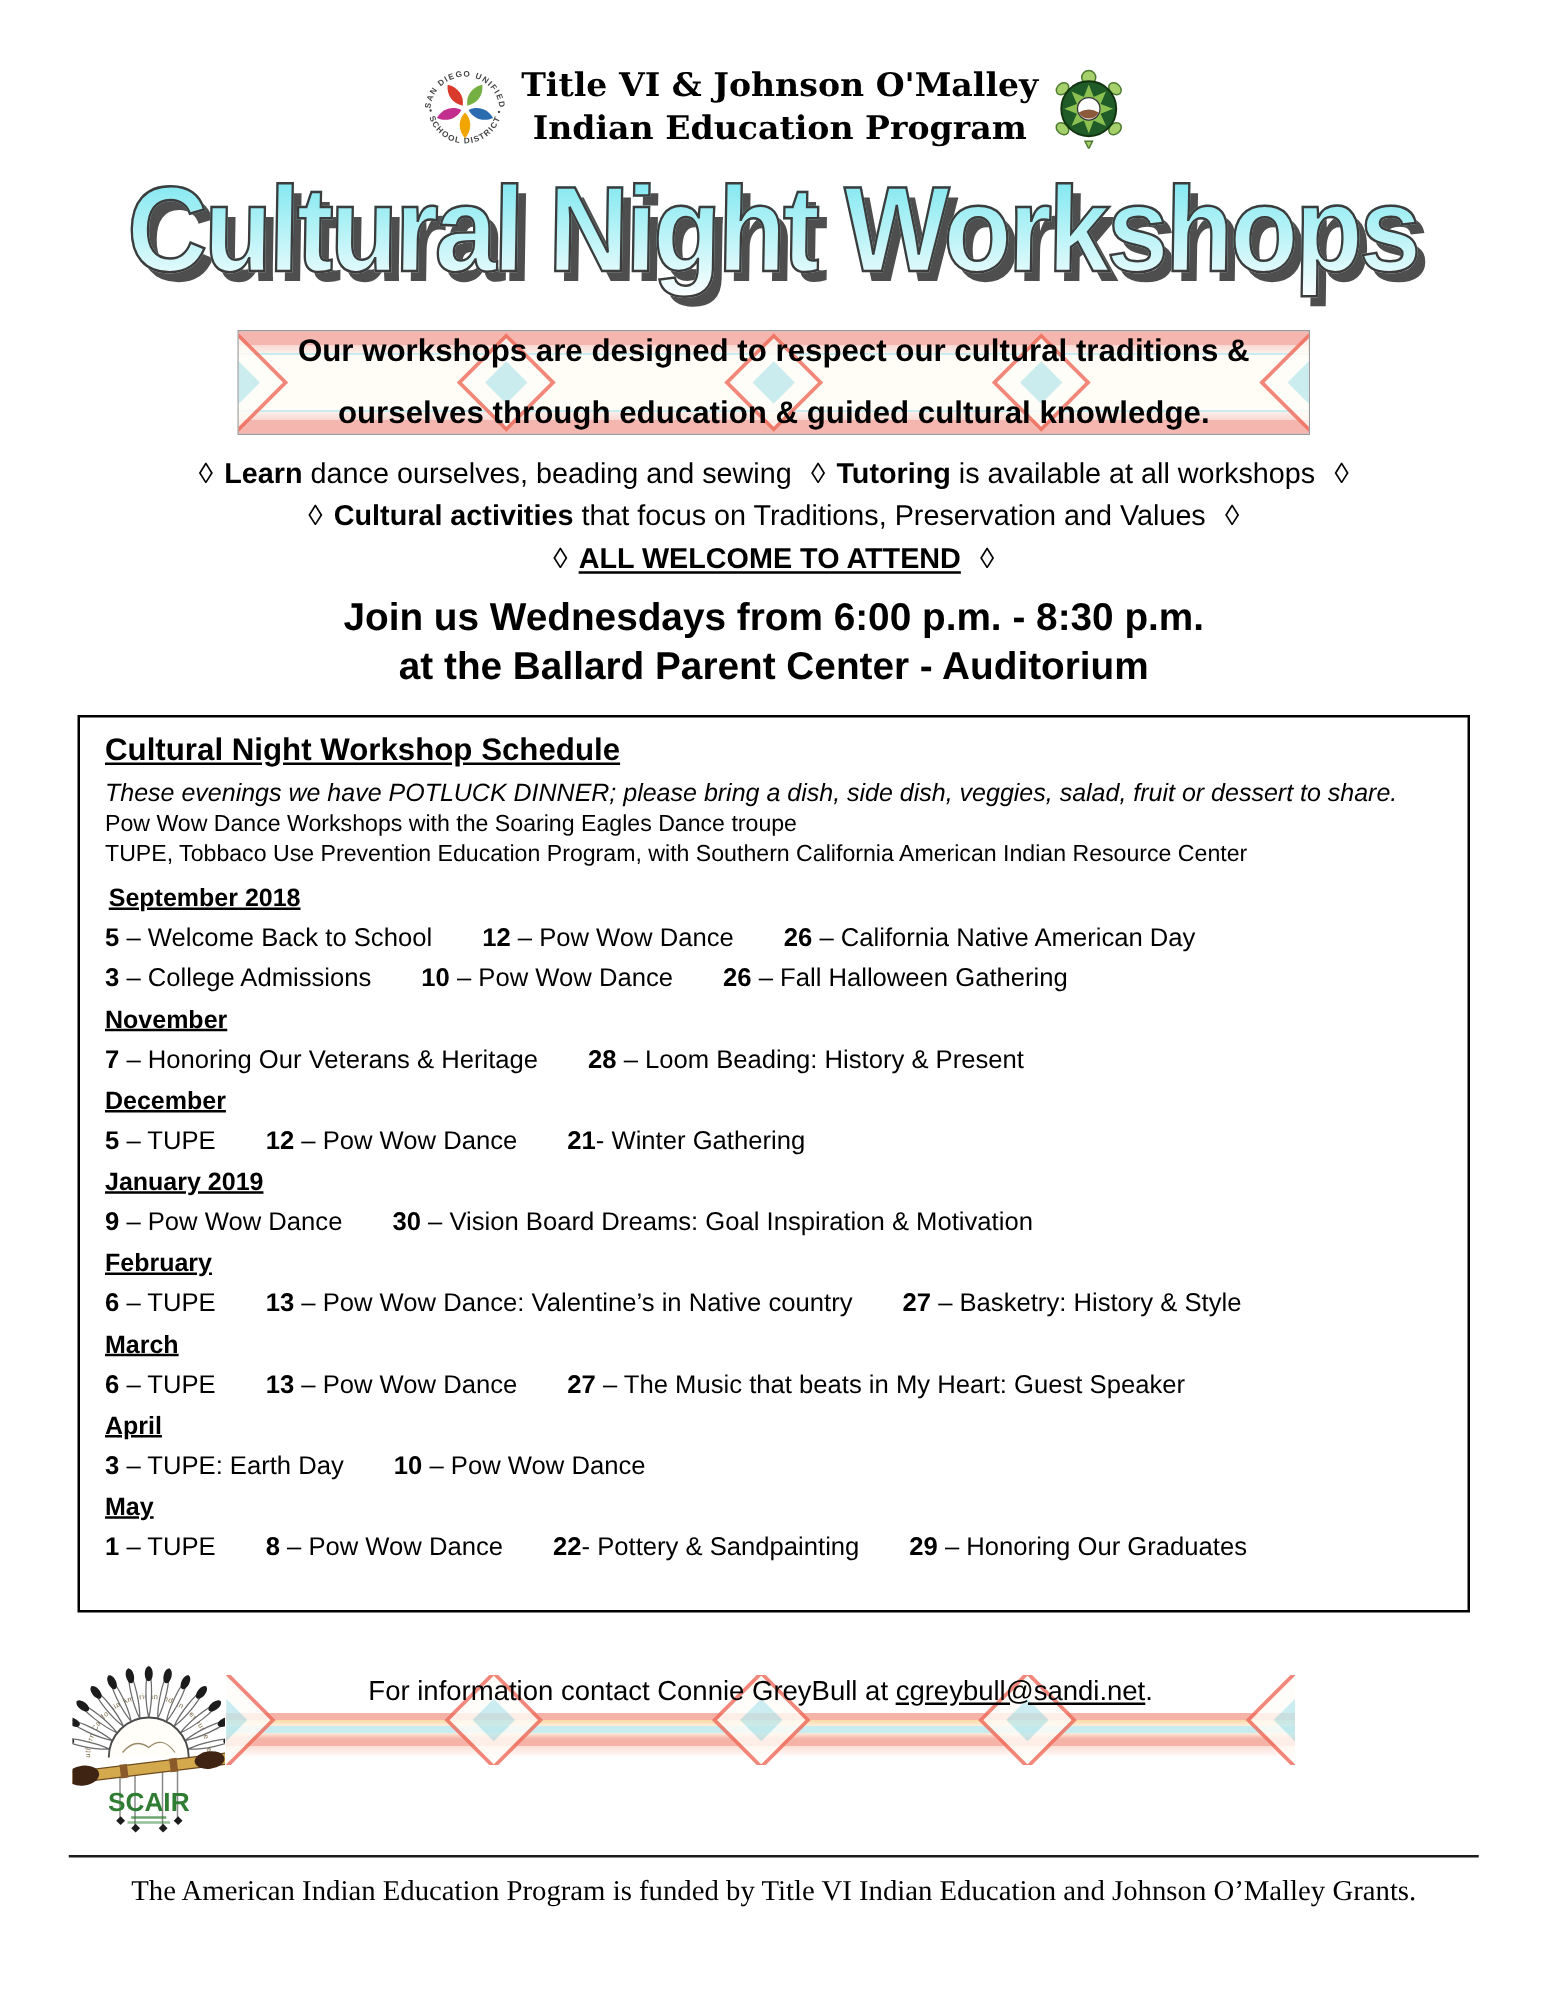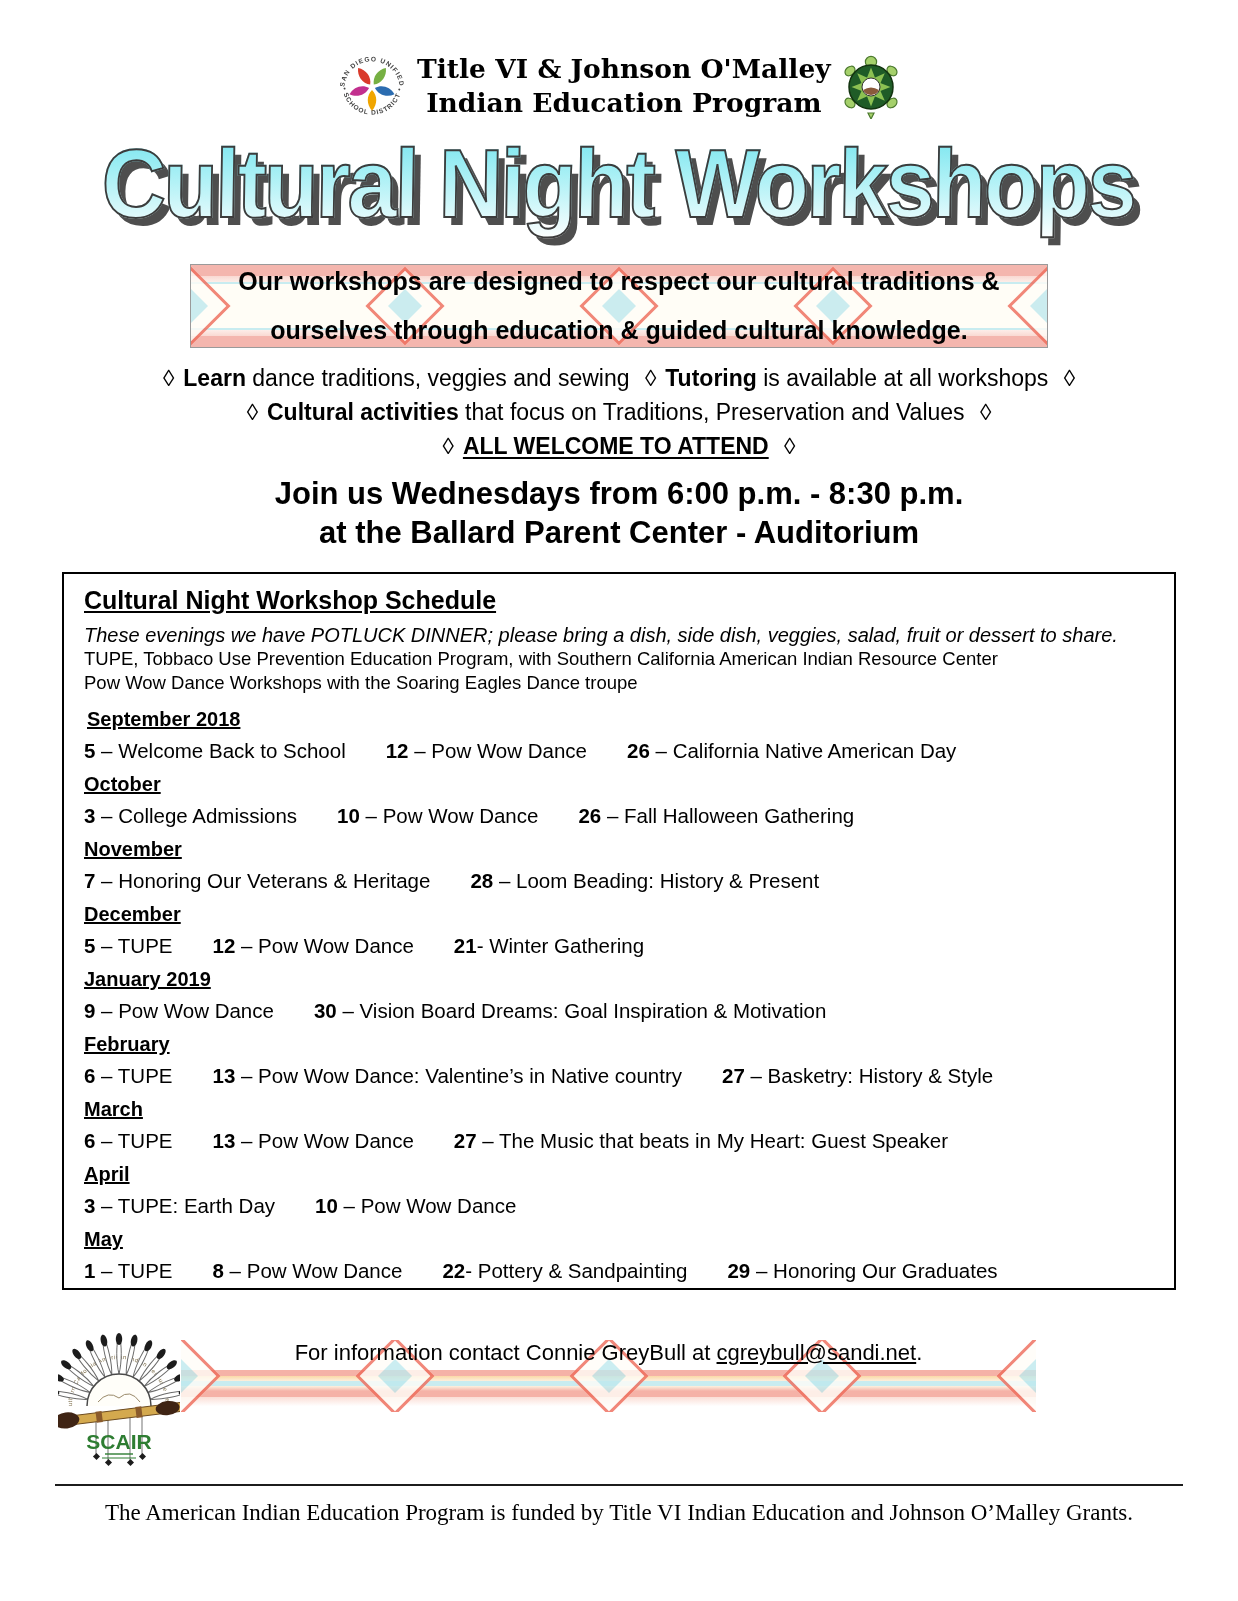--- a/index.html
+++ b/index.html
@@ -172,21 +172,21 @@
     <div class="banner-text">ourselves through education &amp; guided cultural knowledge.</div>
   <div class="pattern-diamond" style="left: -28px;"></div>
       <div class="pattern-diamond" style="left: 186px;"></div>
       <div class="pattern-diamond" style="left: 400px;"></div>
       <div class="pattern-diamond" style="left: 614px;"></div>
       <div class="pattern-diamond" style="left: 828px;"></div>
     </div>
 
   <div class="bullets">
     <div class="bullet-line">
-      <span class="d">◊</span><b>Learn</b><span> dance traditions, veggies and sewing</span>
+      <span class="d">◊</span><b>Learn</b><span> dance ourselves, beading and sewing</span>
       <span class="d">◊</span><b>Tutoring</b><span> is available at all workshops</span>
       <span class="d">◊</span>
     </div>
     <div class="bullet-line">
       <span class="d">◊</span><b>Cultural activities</b><span> that focus on Traditions, Preservation and Values</span>
       <span class="d">◊</span>
     </div>
     <div class="bullet-line welcome">
       <span class="d">◊</span><b><u>ALL WELCOME TO ATTEND</u></b>
       <span class="d">◊</span>
@@ -194,26 +194,25 @@
   </div>
 
   <div class="join">
     <div class="join-line">Join us Wednesdays from 6:00 p.m. - 8:30 p.m.</div>
     <div class="join-line">at the Ballard Parent Center - Auditorium</div>
   </div>
 
   <div class="schedule">
     <div class="schedule-title">Cultural Night Workshop Schedule</div>
     <div class="potluck">These evenings we have POTLUCK DINNER; please bring a dish, side dish, veggies, salad, fruit or dessert to share.</div>
+    <div class="note">Pow Wow Dance Workshops with the Soaring Eagles Dance troupe</div>
     <div class="note">TUPE, Tobbaco Use Prevention Education Program, with Southern California American Indian Resource Center</div>
-    <div class="note">Pow Wow Dance Workshops with the Soaring Eagles Dance troupe</div>
     <div id="month-list">
         <div class="month-name first">September 2018</div>
         <div class="month-events"><span class="event"><b>5</b> – Welcome Back to School</span><span class="event"><b>12</b> – Pow Wow Dance</span><span class="event"><b>26</b> – California Native American Day</span></div>
-        <div class="month-name">October</div>
         <div class="month-events"><span class="event"><b>3</b> – College Admissions</span><span class="event"><b>10</b> – Pow Wow Dance</span><span class="event"><b>26</b> – Fall Halloween Gathering</span></div>
         <div class="month-name">November</div>
         <div class="month-events"><span class="event"><b>7</b> – Honoring Our Veterans &amp; Heritage</span><span class="event"><b>28</b> – Loom Beading: History &amp; Present</span></div>
         <div class="month-name">December</div>
         <div class="month-events"><span class="event"><b>5</b> – TUPE</span><span class="event"><b>12</b> – Pow Wow Dance</span><span class="event"><b>21</b>- Winter Gathering</span></div>
         <div class="month-name">January 2019</div>
         <div class="month-events"><span class="event"><b>9</b> – Pow Wow Dance</span><span class="event"><b>30</b> – Vision Board Dreams: Goal Inspiration &amp; Motivation</span></div>
         <div class="month-name">February</div>
         <div class="month-events"><span class="event"><b>6</b> – TUPE</span><span class="event"><b>13</b> – Pow Wow Dance: Valentine’s in Native country</span><span class="event"><b>27</b> – Basketry: History &amp; Style</span></div>
         <div class="month-name">March</div>

